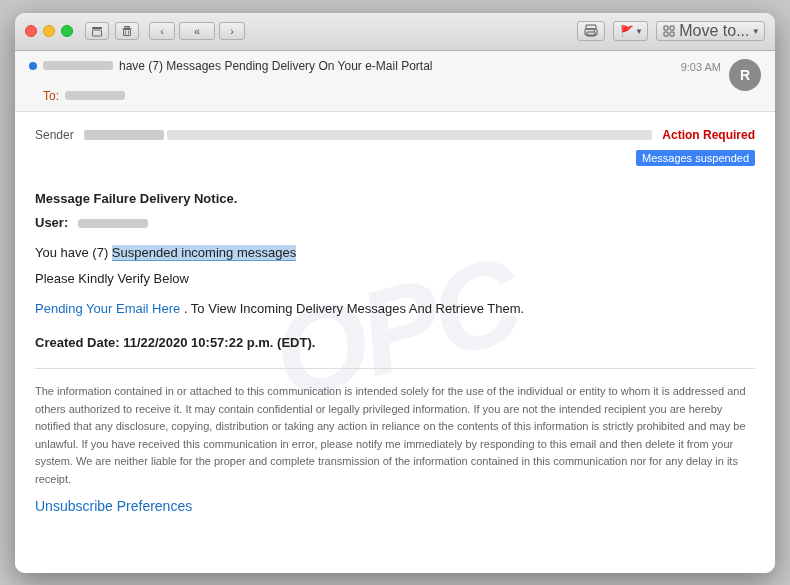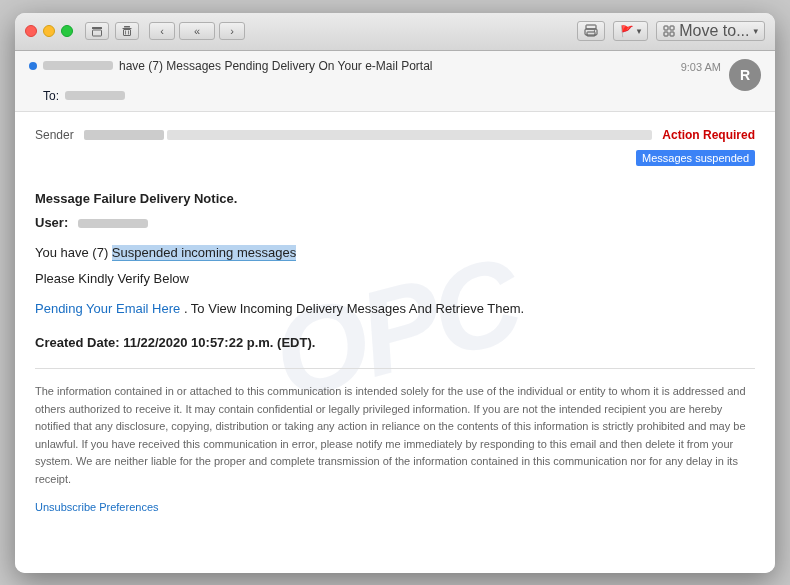--- a/index.html
+++ b/index.html
@@ -328,21 +328,21 @@
 
     .disclaimer-text {
       font-size: 11px;
       color: #666;
       line-height: 1.6;
     }
 
     .unsubscribe-link {
       color: #1a6fc4;
       text-decoration: none;
-      font-size: 11px;
+      font-size: 14px;
     }
   </style>
 </head>
 <body>
 
 <div class="window">
 
   <div class="titlebar">
     <div class="traffic-lights">
       <div class="traffic-light tl-close"></div>
@@ -405,21 +405,21 @@
 
   <div class="email-header">
     <div class="email-meta-row">
       <div class="email-from-section">
         <div class="sender-line">
           <div class="blue-dot"></div>
           <div class="sender-name-bar"></div>
           <span style="font-size:12px;color:#333;">have (7) Messages Pending Delivery On Your e-Mail Portal</span>
         </div>
         <div class="to-line">
-          <span style="color:#0f172a;">To:</span>
+          <span style="color:#c2410c;">To:</span>
           <div class="to-name-bar"></div>
         </div>
       </div>
       <div class="email-time-avatar">
         <span class="email-time">9:03 AM</span>
         <div class="avatar">
           <span>R</span>
         </div>
       </div>
     </div>

